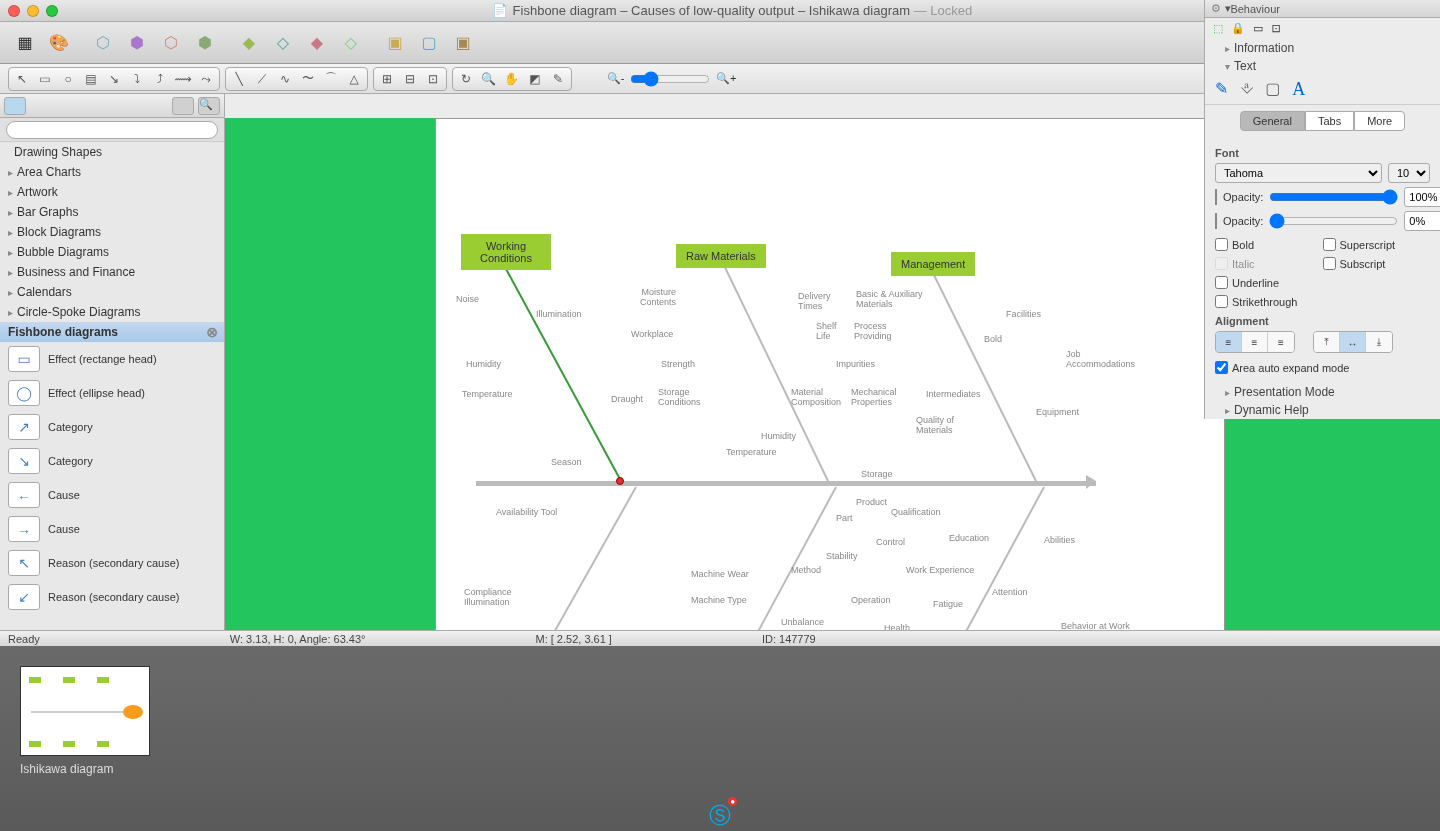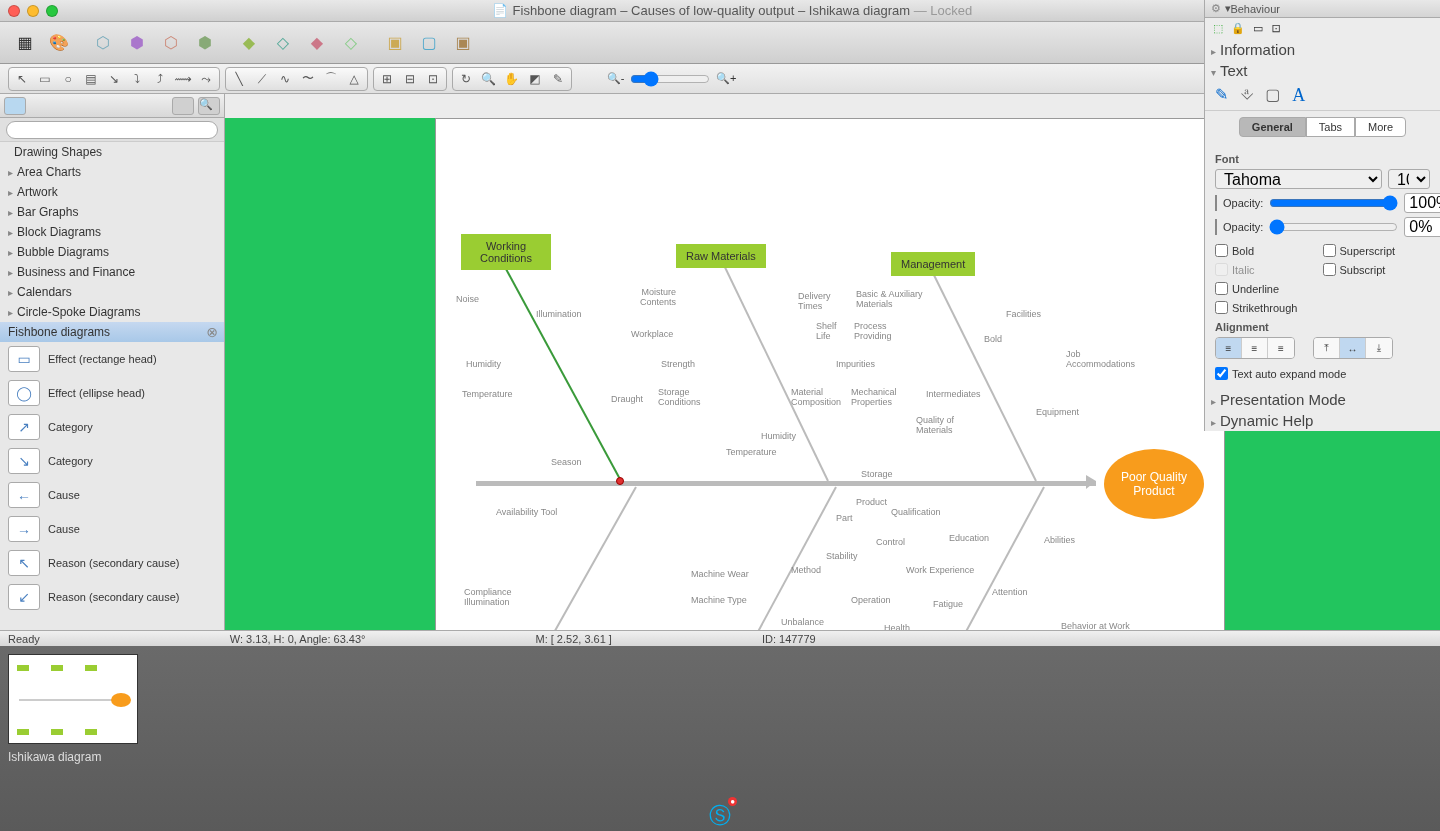--- a/index.html
+++ b/index.html
@@ -32,21 +32,21 @@
 .left-sidebar { width: 225px; background: #e8e8e8; border-right: 1px solid #aaa; display: flex; flex-direction: column; }
 .ls-header { height: 24px; background: linear-gradient(#f0f0f0,#d8d8d8); border-bottom: 1px solid #aaa; display: flex; align-items: center; padding: 0 4px; gap: 4px; }
 .ls-tab { width: 22px; height: 18px; background: #d0d0d0; border: 1px solid #aaa; border-radius: 3px; }
 .ls-tab.active { background: #b8d8f0; }
 .ls-search { height: 24px; padding: 2px 6px; display: flex; align-items: center; background: #e0e0e0; border-bottom: 1px solid #ccc; }
 .ls-search input { width: 100%; height: 18px; border-radius: 9px; border: 1px solid #aaa; padding: 0 8px 0 20px; font-size: 11px; background: #fff; }
 .ls-tree { flex: 1; overflow-y: auto; }
 .tree-item { padding: 3px 8px; font-size: 12px; color: #333; display: flex; align-items: center; cursor: pointer; }
 .tree-item.cat::before { content: '▸'; margin-right: 4px; color: #888; font-size: 10px; }
 .tree-item.root { padding-left: 14px; }
-.tree-selected { background: linear-gradient(#c5d8f0, #a8c8e8); font-weight: 400; position: relative; }
+.tree-selected { background: linear-gradient(#c5d8f0, #a8c8e8); font-weight: 700; position: relative; }
 .tree-selected .xbtn { position: absolute; right: 6px; color: #888; font-size: 14px; }
 .shape-list { }
 .shape-item { display: flex; align-items: center; padding: 4px 8px; gap: 8px; font-size: 11px; cursor: pointer; }
 .shape-thumb { width: 32px; height: 26px; background: #fff; border: 1px solid #aaa; border-radius: 3px; display: flex; align-items: center; justify-content: center; font-size: 14px; color: #4a80c0; }
 
 
 .canvas-wrap { flex: 1; background: #22c55e; position: relative; overflow: hidden; margin-top: 24px; }
 .canvas-page { position: absolute; top: 0; left: 210px; width: 790px; height: 612px; background: #fff; border: 1px solid #999; }
 .fishbone { position: relative; width: 100%; height: 100%; }
 .fb-box { position: absolute; background: #9acd32; color: #333; font-size: 11px; padding: 6px 10px; text-align: center; }
@@ -57,49 +57,49 @@
 .cm-item { padding: 4px 12px 4px 28px; font-size: 13px; cursor: pointer; position: relative; }
 .cm-item.sel { background: #3874d8; color: #fff; }
 .cm-check::before { content: '✓'; position: absolute; left: 8px; }
 .dot-red { position: absolute; width: 8px; height: 8px; background: #e03030; border-radius: 50%; border: 1px solid #900; top: 358px; left: 180px; }
 svg.bones { position: absolute; top: 0; left: 0; width: 100%; height: 100%; pointer-events: none; }
 
 
 .right-panel { position: absolute; top: 0; right: 0; width: 236px; background: #ececec; border-left: 1px solid #aaa; z-index: 50; font-size: 11px; }
 .rp-header { height: 18px; background: linear-gradient(#e8e8e8,#d4d4d4); border-bottom: 1px solid #aaa; display: flex; align-items: center; padding: 0 6px; font-size: 11px; color: #555; }
 .rp-header .tri { margin-right: 4px; color: #888; }
-.rp-collapse { padding: 2px 6px; font-size: 15px; color: #444; cursor: pointer; }
+.rp-collapse { padding: 2px 20px; font-size: 12px; color: #444; cursor: pointer; }
 .rp-collapse::before { content: '▸'; margin-right: 4px; color: #888; font-size: 10px; }
 .rp-collapse.open::before { content: '▾'; }
 .rp-tabs-icons { display: flex; gap: 12px; padding: 4px 10px; border-bottom: 1px solid #ccc; }
 .rp-tabs-icons span { font-size: 16px; cursor: pointer; color: #666; }
 .rp-seg { display: flex; justify-content: center; padding: 6px; }
 .seg-btn { padding: 3px 12px; border: 1px solid #aaa; background: #fff; font-size: 11px; cursor: pointer; }
 .seg-btn:first-child { border-radius: 4px 0 0 4px; }
 .seg-btn:last-child { border-radius: 0 4px 4px 0; }
-.seg-btn.active { background: #b8b8b8; font-weight: bold; }
+.seg-btn.active { background: #b8b8b8; }
 .rp-body { padding: 6px 10px; }
 .rp-label { font-size: 11px; font-weight: bold; color: #555; margin: 4px 0; }
 .rp-row { display: flex; align-items: center; gap: 6px; margin: 4px 0; }
-.rp-row select, .rp-row input[type=text] { height: 20px; border: 1px solid #aaa; border-radius: 3px; font-size: 16px; padding: 0 4px; }
+.rp-row select, .rp-row input[type=text] { height: 20px; border: 1px solid #aaa; border-radius: 3px; font-size: 11px; padding: 0 4px; }
 .swatch { width: 32px; height: 16px; border: 1px solid #888; }
 .rp-check { display: flex; align-items: center; gap: 4px; font-size: 11px; margin: 3px 0; }
 .rp-checks { display: flex; flex-wrap: wrap; }
 .rp-checks .rp-check { width: 50%; }
 .align-group { display: flex; border: 1px solid #aaa; border-radius: 4px; overflow: hidden; }
 .align-btn { width: 26px; height: 20px; display: flex; align-items: center; justify-content: center; border-right: 1px solid #ccc; background: #f8f8f8; cursor: pointer; font-size: 10px; }
 .align-btn.active { background: #c0d8f0; }
 .align-btn:last-child { border-right: none; }
 
 
 .statusbar { position: absolute; top: 630px; left: 0; right: 0; height: 16px; background: linear-gradient(#f0f0f0,#d8d8d8); border-top: 1px solid #aaa; display: flex; align-items: center; font-size: 11px; color: #444; padding: 0 8px; }
 .statusbar span { margin-right: 40px; }
 
 
-.slide-panel { position: absolute; top: 646px; left: 0; right: 0; bottom: 0; background: linear-gradient(#6a6a6a,#5a5a5a); padding: 8px; }
+.slide-panel { position: absolute; top: 646px; left: 0; right: 0; bottom: 0; background: linear-gradient(#6a6a6a,#5a5a5a); padding: 20px; }
 .slide-thumb { width: 130px; height: 90px; background: #fff; border: 1px solid #333; position: relative; }
 .slide-caption { color: #ddd; font-size: 12px; margin-top: 6px; }
 .skype-dock { position: absolute; bottom: 0; left: 50%; transform: translateX(-50%); }
 </style>
 </head>
 <body>
 
 <div class="titlebar">
   <div class="traffic">
     <span class="tr"></span>
@@ -251,21 +251,20 @@
           <line x1="490" y1="140" x2="600" y2="362" stroke="#bbb" stroke-width="2"></line>
           <line x1="85" y1="572" x2="200" y2="368" stroke="#bbb" stroke-width="2"></line>
           <line x1="290" y1="572" x2="400" y2="368" stroke="#bbb" stroke-width="2"></line>
           <line x1="498" y1="572" x2="608" y2="368" stroke="#bbb" stroke-width="2"></line>
           <polygon points="660,362 650,356 650,370" fill="#bbb"></polygon>
         </svg>
         <div class="fb-box" style="top:115px;left:25px;width:90px">Working Conditions</div>
         <div class="fb-box" style="top:125px;left:240px">Raw Materials</div>
         <div class="fb-box" style="top:133px;left:455px">Management</div>
 
-        <div class="fb-effect">Poor Quality Product</div>
 
         <div class="bone-label" style="top:175px;left:20px">Noise</div>
         <div class="bone-label" style="top:190px;left:100px">Illumination</div>
         <div class="bone-label" style="top:240px;left:30px">Humidity</div>
         <div class="bone-label" style="top:270px;left:26px">Temperature</div>
         <div class="bone-label" style="top:275px;left:175px">Draught</div>
         <div class="bone-label" style="top:338px;left:115px">Season</div>
         <div class="bone-label" style="top:168px;left:200px;width:40px;text-align:right">Moisture Contents</div>
         <div class="bone-label" style="top:210px;left:195px">Workplace</div>
         <div class="bone-label" style="top:240px;left:225px">Strength</div>
@@ -402,21 +401,21 @@
         <div class="align-btn">≡</div>
       </div>
       <div class="align-group">
         <div class="align-btn">⤒</div>
         <div class="align-btn active">↔</div>
         <div class="align-btn">⤓</div>
       </div>
     </div>
     <label class="rp-check" style="margin-top:8px">
         <input type="checkbox" checked="" style="">
-        <span>Text auto expand mode</span>
+        <span>Area auto expand mode</span>
       </label>
   </div>
   <div class="rp-collapse">Presentation Mode</div>
   <div class="rp-collapse">Dynamic Help</div>
 </div>
 
 <div class="statusbar">
   <span>Ready</span>
   <span style="margin-left:150px">W: 3.13,  H: 0,  Angle: 63.43°</span>
   <span style="margin-left:130px">M: [ 2.52, 3.61 ]</span>

